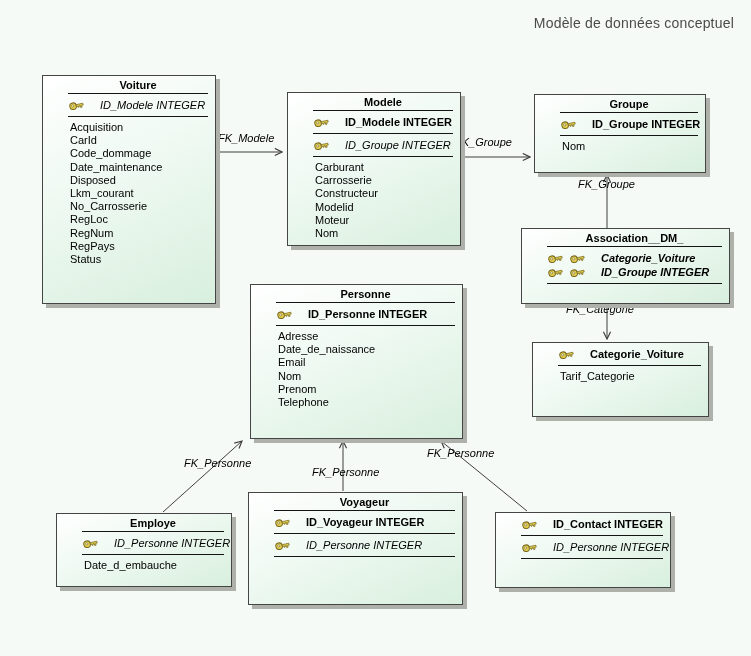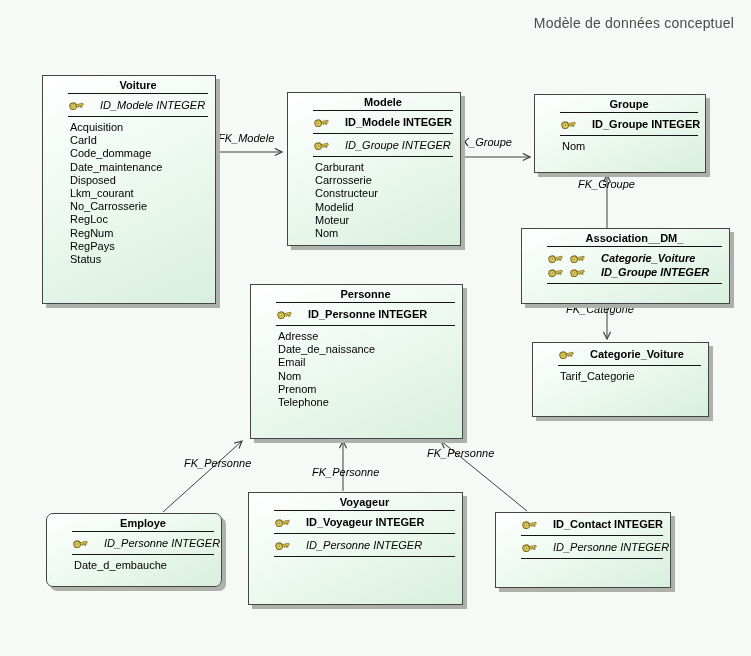--- a/index.html
+++ b/index.html
@@ -24,21 +24,21 @@
   .attrs{padding:4px 2px 2px 6px;line-height:13.2px;}
   .attr{white-space:nowrap;}
 
   
   #ent-voiture   {left:42px;  top:75px;  width:151px; height:227px;}
   #ent-modele    {left:287px; top:76px;  width:151px; height:152px;margin-top:16px;}
   #ent-groupe    {left:534px; top:94px;  width:149px; height:77px;}
   #ent-association{left:513px;top:228px; width:186px; height:74px;margin-left:8px;}
   #ent-categorie {left:532px; top:342px; width:154px; height:73px;}
   #ent-personne  {left:250px; top:284px; width:190px; height:153px;}
-  #ent-employe   {left:46px;  top:513px; width:153px; height:72px;border-radius:7px;}
+  #ent-employe   {left:56px;  top:513px; width:153px; height:72px;}
   #ent-voyageur  {left:248px; top:492px; width:192px; height:111px;}
   #ent-contact   {left:495px; top:512px; width:153px; height:74px;}
 
   .rel-svg{position:absolute;left:0;top:0;pointer-events:none;}
   .rel-label{position:absolute;font-style:italic;font-size:11px;color:#000;white-space:nowrap;}
   #lbl-voiture-modele{left:218px;top:132px;}
   #lbl-modele-groupe{left:455px;top:136px;}
   #lbl-association-groupe{left:578px;top:178px;}
   #lbl-association-categorie{left:566px;top:303px;}
   #lbl-employe-personne{left:184px;top:457px;}

